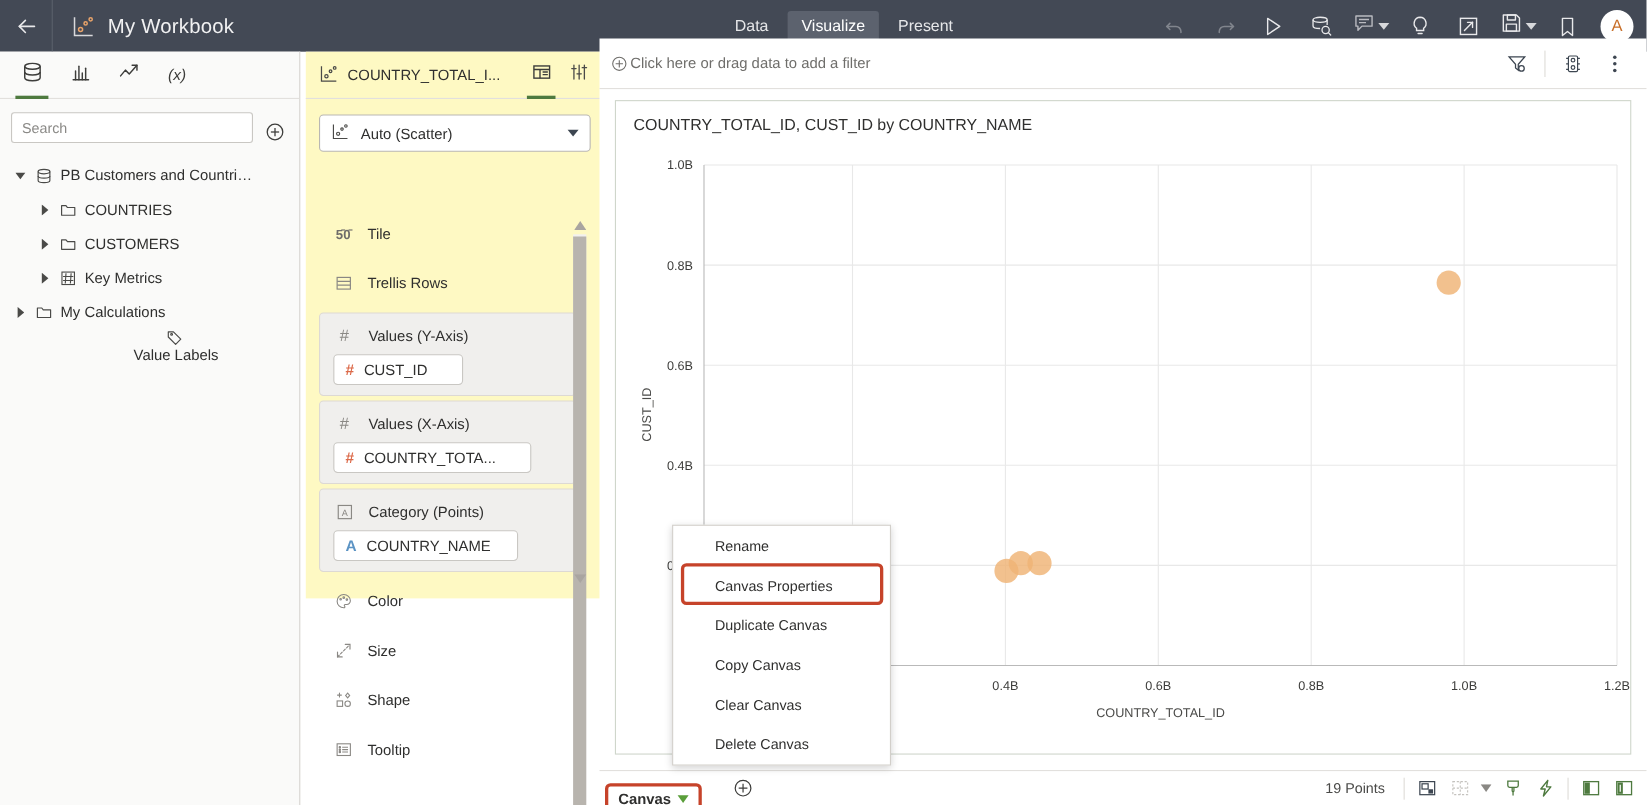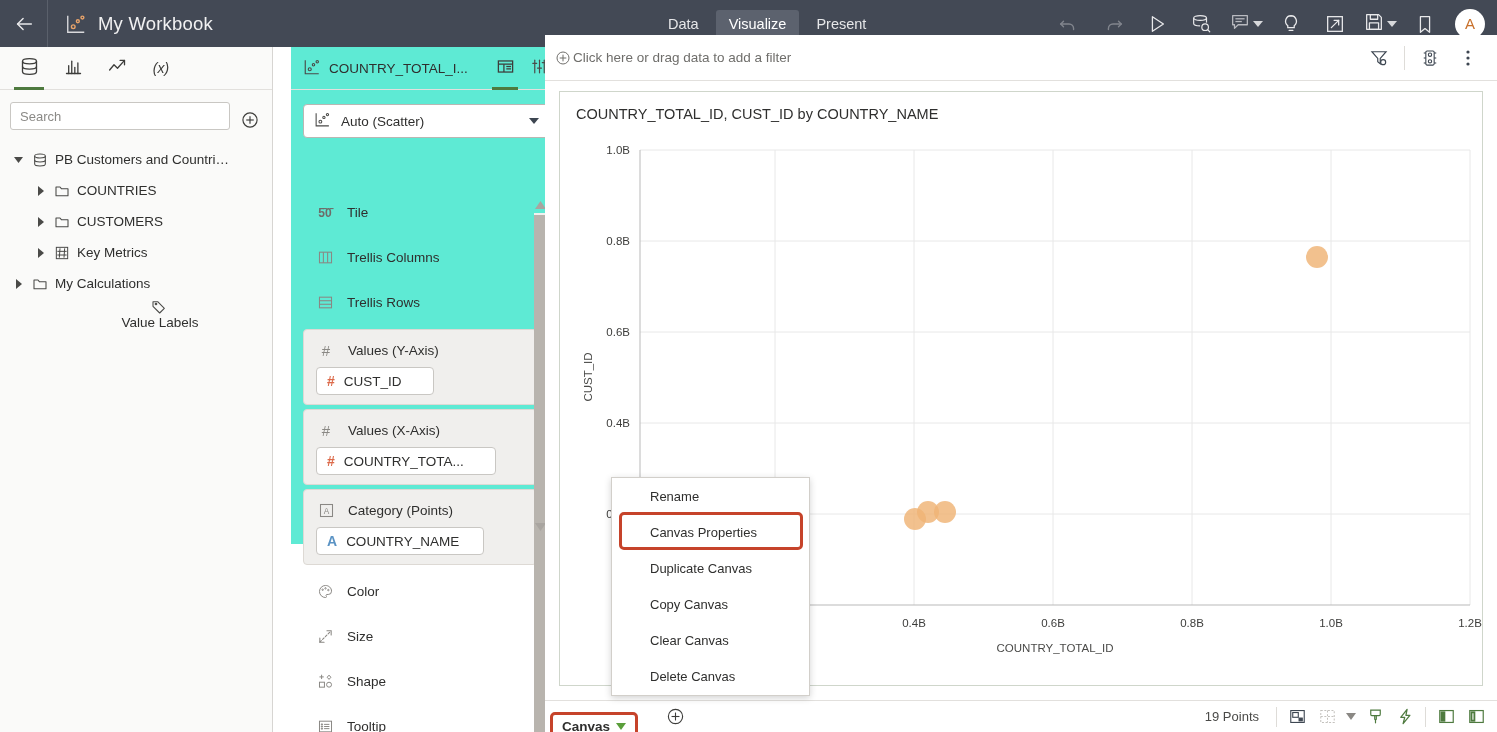--- a/index.html
+++ b/index.html
@@ -68,22 +68,22 @@
   .tree-row { display: flex; align-items: center; height: 31px; padding-left: 10px; white-space: nowrap; }
   .tw-arrow { width: 18px; display: flex; align-items: center; justify-content: center; }
   .tw-ico { width: 24px; display: flex; align-items: center; justify-content: center; }
   .tw-label { padding-left: 3px; }
   .indent1 { padding-left: 10px; }
   .indent2 { padding-left: 32px; }
   .indent3 { padding-left: 45px; flex-direction: column; }
 
   
   .midpanel {
-    position: absolute; left: 291px; top: 47px; width: 272px; height: 497px;
-    background: #5eead4; border-right: 1px solid #d7d5d2;
+    position: absolute; left: 278px; top: 47px; width: 272px; height: 497px;
+    background: #fef9c3; border-right: 1px solid #d7d5d2;
   }
   .mp-head { height: 43px; display: flex; align-items: center; border-bottom: 1px solid #e2e0dd; padding: 0 6px 0 12px; }
   .mp-head-title { display: flex; align-items: center; gap: 8px; flex: 1; font-size: 13.5px; color: #2f2f2e; white-space: nowrap; overflow: hidden; }
   .mp-head-ico { width: 34px; height: 42px; display: flex; align-items: center; justify-content: center; position: relative; color: #4a4a48; }
   .mp-head-ico.active::after { content: ""; position: absolute; left: 4px; right: 4px; bottom: -1px; height: 3px; background: #4e7a3f; }
 
   .viztype {
     margin: 14px 12px 0 12px; height: 34px; border: 1px solid #b9b7b3; border-radius: 4px; background: #fff;
     display: flex; align-items: center; padding: 0 10px; gap: 10px; font-size: 13.5px; color: #2f2f2e;
   }
@@ -446,30 +446,20 @@
       <span class="caret"></span>
     </div>
 
     <div class="shelves">
 
       <div class="shelf-row">
         <span class="shelf-ico" style="font-size:12px;font-weight:bold;color:#6e6c69;">5̄0̄</span>
         <span>Tile</span>
       </div>
 
-      <div class="shelf-row">
-        <span class="shelf-ico">
-          <svg width="17" height="17" viewBox="0 0 24 24" fill="none" stroke="#8a8884" stroke-width="1.5">
-              <rect x="3.5" y="4.5" width="17" height="15"></rect>
-              <line x1="9" y1="4.5" x2="9" y2="19.5"></line>
-              <line x1="15" y1="4.5" x2="15" y2="19.5"></line>
-            </svg>
-        </span>
-        <span>Trellis Columns</span>
-      </div>
 
       <div class="shelf-row">
         <span class="shelf-ico">
           <svg width="17" height="17" viewBox="0 0 24 24" fill="none" stroke="#8a8884" stroke-width="1.5">
               <rect x="3.5" y="4.5" width="17" height="15"></rect>
               <line x1="3.5" y1="9.5" x2="20.5" y2="9.5"></line>
               <line x1="3.5" y1="14.5" x2="20.5" y2="14.5"></line>
             </svg>
         </span>
         <span>Trellis Rows</span>

